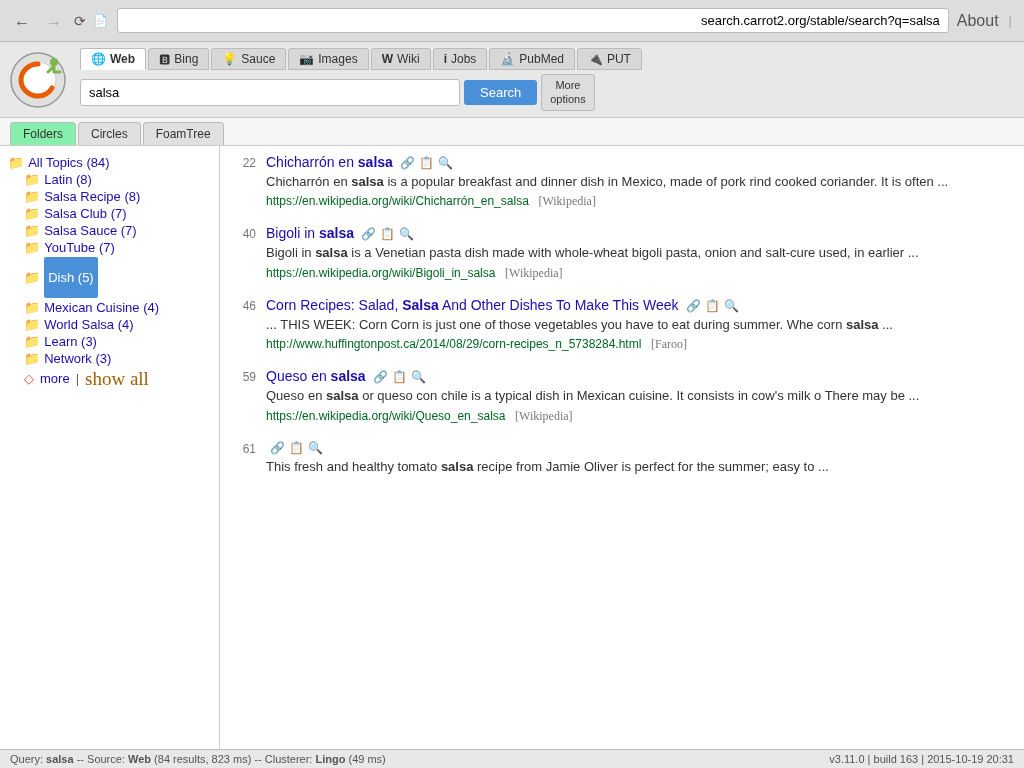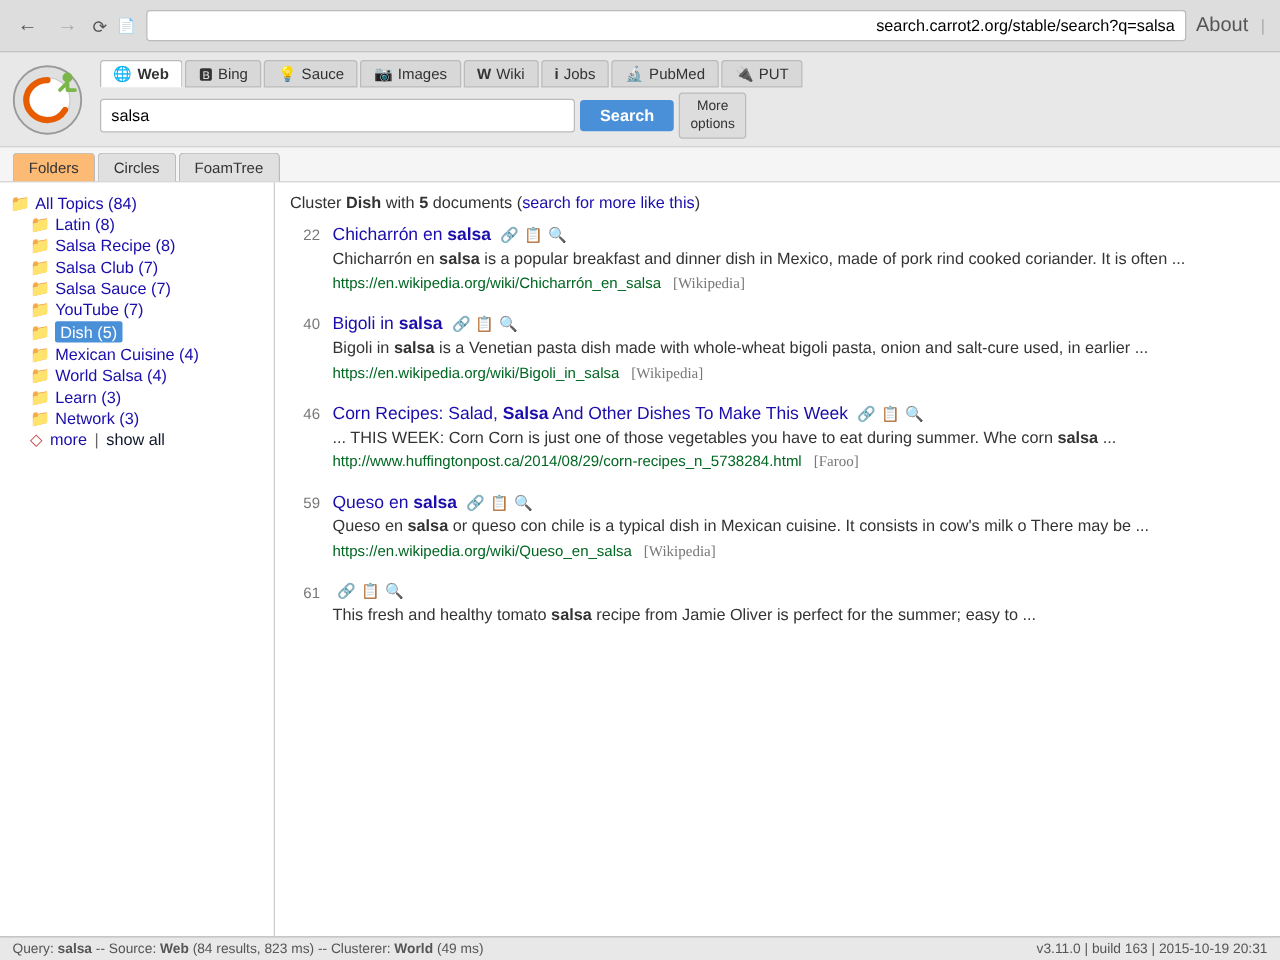--- a/index.html
+++ b/index.html
@@ -21,41 +21,41 @@
     .tabs-search { flex: 1; display: flex; flex-direction: column; gap: 4px; }
 
     
     .source-tabs { display: flex; gap: 2px; align-items: center; }
     .source-tab { padding: 3px 10px; border: 1px solid #bbb; border-radius: 3px 3px 0 0; background: #d8d8d8; cursor: pointer; font-size: 12px; display: flex; align-items: center; gap: 4px; color: #333; text-decoration: none; }
     .source-tab.active { background: white; border-bottom-color: white; font-weight: bold; }
 
     
     .search-bar { display: flex; align-items: center; gap: 4px; }
     .search-input { padding: 5px 8px; border: 1px solid #bbb; border-radius: 3px; font-size: 13px; width: 380px; }
-    .search-btn { padding: 5px 16px; background: #4a90d9; color: white; border: none; border-radius: 3px; cursor: pointer; font-size: 13px; font-weight: bold; }
+    .search-btn { padding: 5px 16px; background: #4a90d9; color: white; border: none; border-radius: 3px; cursor: pointer; font-size: 13px; font-weight: normal; }
     .more-options-btn { padding: 3px 8px; font-size: 11px; color: #333; text-decoration: none; background: #ddd; border: 1px solid #bbb; border-radius: 3px; cursor: pointer; line-height: 1.3; }
 
     
     .view-tabs { background: #f5f5f5; border-bottom: 1px solid #ccc; display: flex; align-items: center; padding: 4px 10px 0; gap: 2px; }
     .view-tab { padding: 4px 12px; border: 1px solid #bbb; border-bottom: none; border-radius: 4px 4px 0 0; background: #e0e0e0; cursor: pointer; font-size: 12px; }
-    .view-tab.active { background: #fdba74; }
+    .view-tab.active { background: #86efac; }
 
     
     .main-content { display: flex; height: calc(768px - 155px); }
 
     
     .left-panel { width: 220px; background: white; border-right: 1px solid #ccc; padding: 8px; overflow-y: auto; flex-shrink: 0; }
     .folder-item { display: flex; align-items: center; gap: 4px; padding: 1px 0; cursor: pointer; }
     .folder-icon { color: #c8a000; font-size: 13px; }
     .folder-icon-red { color: #cc4444; font-size: 13px; }
     .folder-link { color: #1a0dab; text-decoration: none; font-size: 13px; }
-    .folder-link.selected { background: #4a90d9; color: white; padding: 1px 4px; border-radius: 2px; }
+    .folder-link.selected { background: #4a90d9; color: white; padding: 13px 4px; border-radius: 2px; }
     .indent-1 { margin-left: 16px; }
     .more-link { color: #1a0dab; text-decoration: none; font-size: 13px; }
-    .show-all-link { color: #0f172a; text-decoration: none; font-size: 13px; }
+    .show-all-link { color: #a16207; text-decoration: none; font-size: 19px; font-family: Liberation Serif, serif; }
 
     
     .right-panel { flex: 1; background: white; padding: 8px 12px; overflow-y: auto; }
 
     .cluster-header { font-size: 13px; margin-bottom: 10px; color: #333; }
     .cluster-link { color: #1a0dab; text-decoration: none; }
 
     .result-item { margin-bottom: 16px; display: flex; gap: 10px; }
     .result-num { color: #777; font-size: 12px; width: 24px; flex-shrink: 0; text-align: right; margin-top: 2px; }
     .result-body { flex: 1; }
@@ -182,23 +182,20 @@
     </div>
     <div class="folder-item indent-1" style="gap:6px;">
       <span class="folder-icon-red">◇</span>
       <a class="more-link">more</a>
       <span style="color:#666;">|</span>
       <a class="show-all-link">show all</a>
     </div>
   </div>
 
   <div class="right-panel">
-    <div class="cluster-header">
-      Cluster <strong>Dish</strong> with <strong>5</strong> documents (<a class="cluster-link">search for more like this</a>)
-    </div>
 
     <div class="result-item">
       <span class="result-num">22</span>
       <div class="result-body">
         <a class="result-title">Chicharrón en <strong>salsa</strong></a>
         <span class="result-icons">
           <span class="result-icon">🔗</span>
           <span class="result-icon">📋</span>
           <span class="result-icon">🔍</span>
         </span>
@@ -262,16 +259,16 @@
           <span class="result-icon">🔍</span>
         </span>
         <div class="result-snippet">This fresh and healthy tomato <strong>salsa</strong> recipe from Jamie Oliver is perfect for the summer; easy to ...</div>
       </div>
     </div>
   </div>
 </div>
 
 <div class="status-bar">
   <span>
-    Query: <strong>salsa</strong> -- Source: <strong>Web</strong> (84 results, 823 ms) -- Clusterer: <strong>World</strong> (49 ms)
+    Query: <strong>salsa</strong> -- Source: <strong>Web</strong> (84 results, 823 ms) -- Clusterer: <strong>Lingo</strong> (49 ms)
   </span>
   <span>v3.11.0 | build 163 | 2015-10-19 20:31</span>
 </div>
 
 </body></html>

